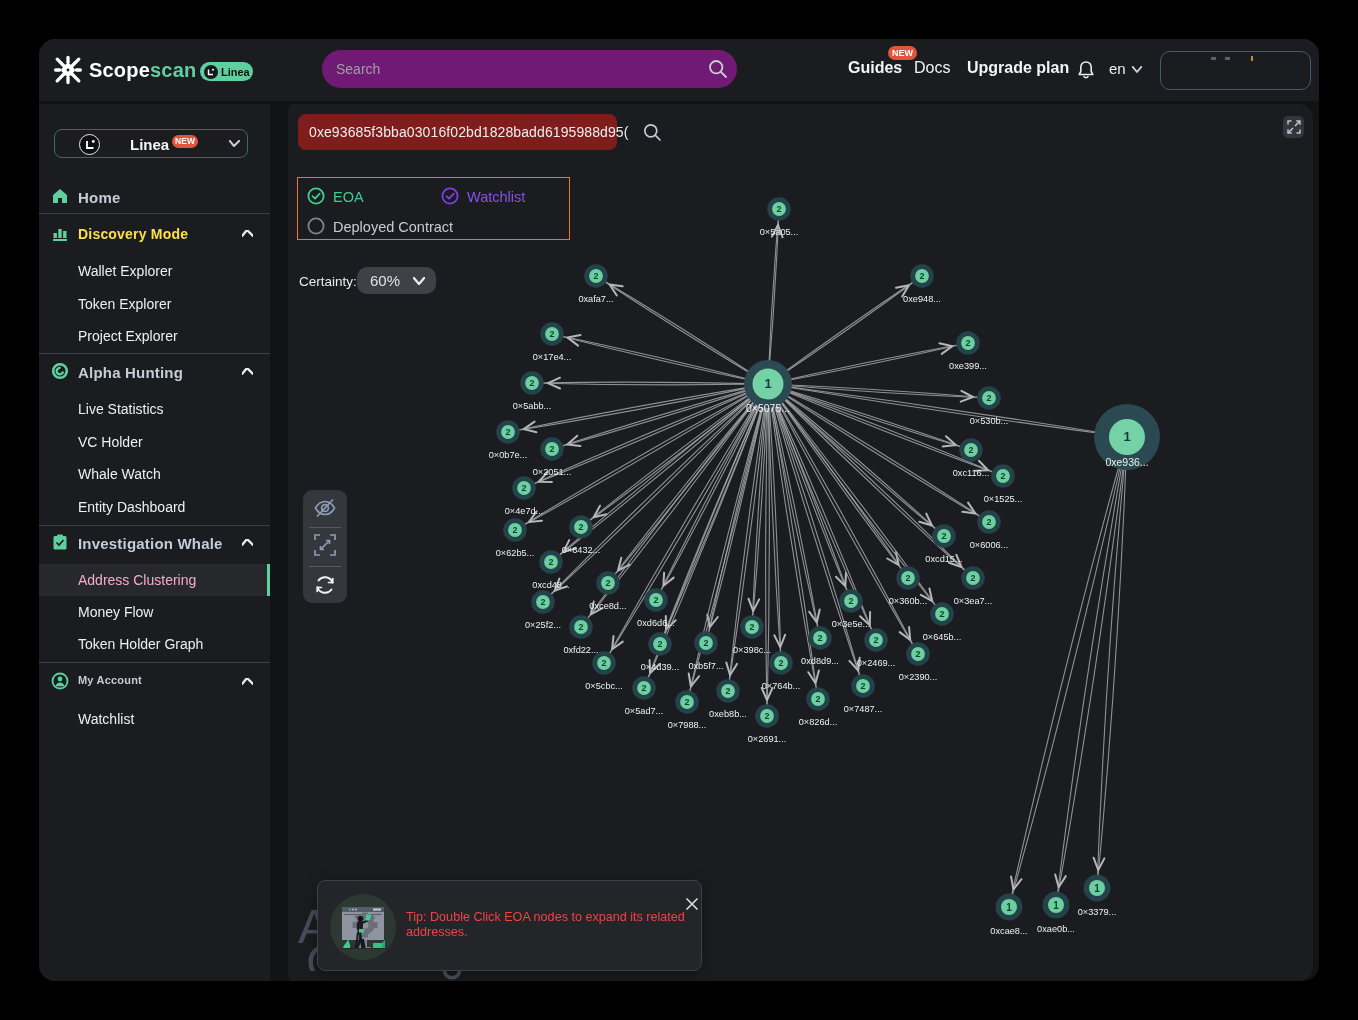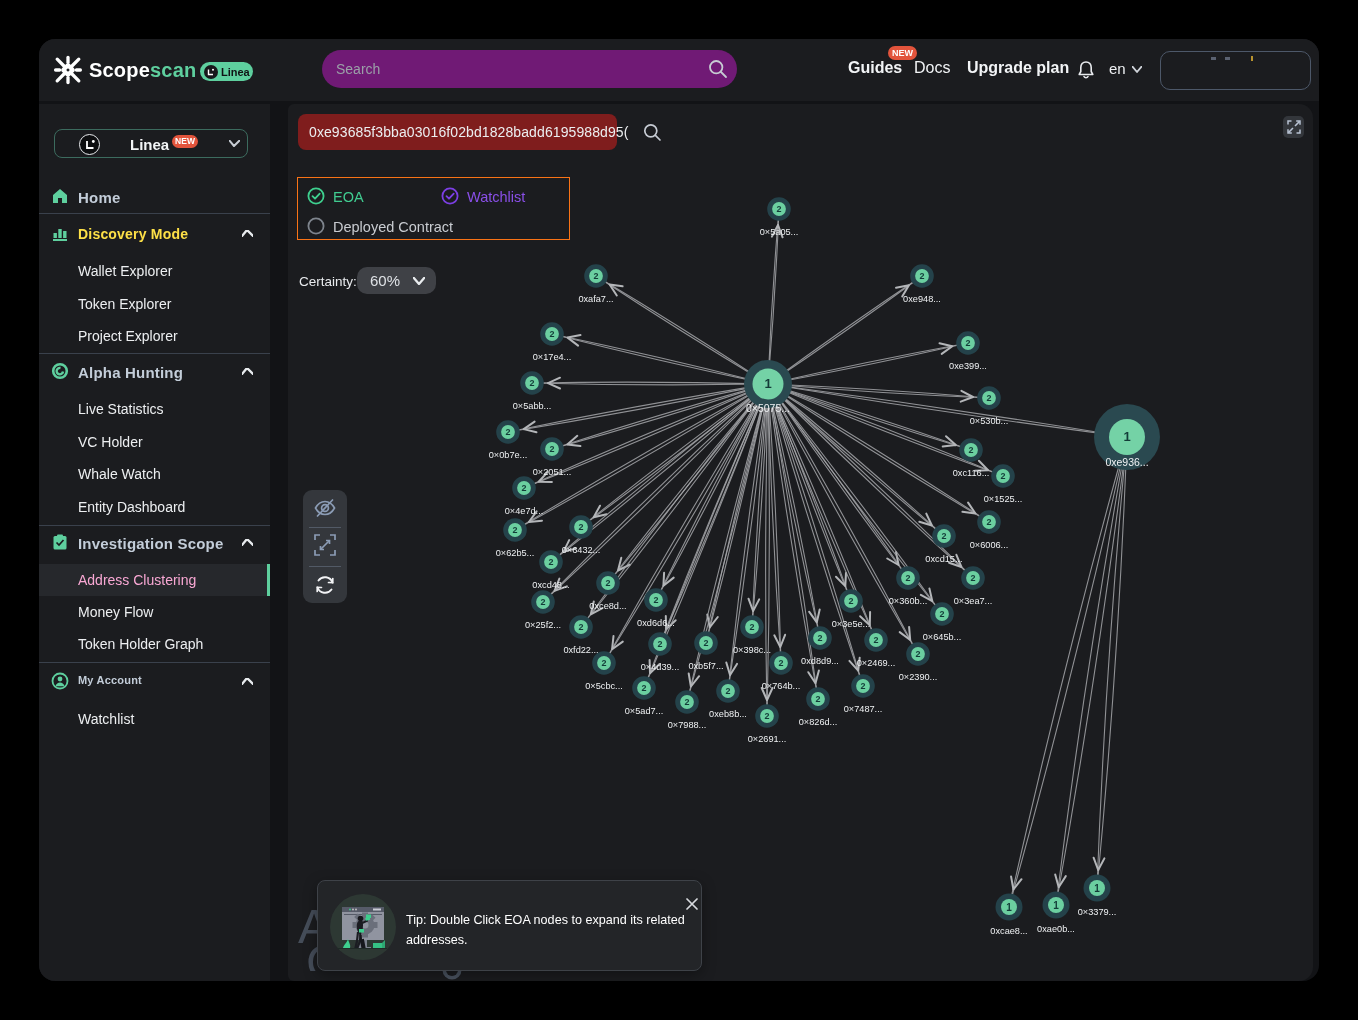--- a/index.html
+++ b/index.html
@@ -96,21 +96,21 @@
       <div style="position:absolute;left:39px;top:300px;font-size:14px;color:#edeff1">Live Statistics</div>
       <div style="position:absolute;left:39px;top:333px;font-size:14px;color:#edeff1">VC Holder</div>
       <div style="position:absolute;left:39px;top:365px;font-size:14px;color:#edeff1">Whale Watch</div>
       <div style="position:absolute;left:39px;top:398px;font-size:14px;color:#edeff1">Entity Dashboard</div>
       <div style="position:absolute;left:0;top:424px;width:231px;height:1px;background:#3a414c"></div>
       <div style="position:absolute;left:12px;top:432px;width:18px;height:18px"><svg width="18" height="18" viewBox="0 0 18 18">
           <rect x="2.5" y="3" width="13" height="13.5" rx="1.5" fill="#5ecf9e"></rect>
           <rect x="6" y="1.5" width="6" height="3.4" rx="1" fill="#5ecf9e"></rect>
           <path d="M5.5 9.5 L8 12 L12.5 7" fill="none" stroke="#1b1c1f" stroke-width="1.7"></path>
         </svg></div>
-      <div style="position:absolute;left:39px;top:434px;font-size:15px;font-weight:bold;color:#c3cdd9;letter-spacing:0.2px">Investigation Scope</div>
+      <div style="position:absolute;left:39px;top:434px;font-size:15px;font-weight:bold;color:#c3cdd9;letter-spacing:0.2px">Investigation Whale</div>
       <svg width="11" height="7" viewBox="0 0 11 7" style="position:absolute;left:203px;top:438px">
         <path d="M0 6 L5 0 L11 6" fill="none" stroke="#e8ebee" stroke-width="2.4" stroke-linecap="round" stroke-linejoin="round"></path>
       </svg>
       <div style="position:absolute;left:0;top:463px;width:231px;height:32px;background:#26282c">
         <div style="position:absolute;right:0;top:0;width:3px;height:32px;background:#5ecf9e"></div>
       </div>
       <div style="position:absolute;left:39px;top:471px;font-size:14px;color:#f9a8d4">Address Clustering</div>
       <div style="position:absolute;left:39px;top:503px;font-size:14px;color:#edeff1">Money Flow</div>
       <div style="position:absolute;left:39px;top:535px;font-size:14px;color:#edeff1">Token Holder Graph</div>
       <div style="position:absolute;left:0;top:561px;width:231px;height:1px;background:#3a414c"></div>
@@ -538,18 +538,18 @@
           <path d="M33 29 L38.5 26.5 L39 28.5 L33.5 31 Z" fill="#1b1c22"></path>
           <path d="M29 39 L28 48 L26.5 55 L28.5 55 L31 48 L31.5 42" fill="none" stroke="#1b1c22" stroke-width="2.2"></path>
           <path d="M31 39 L32 47 L33.5 55 L35.5 55 L33.8 46" fill="none" stroke="#16171c" stroke-width="2.2"></path>
           <rect x="36.5" y="24.5" width="4.5" height="3" fill="#3ecf8e" transform="rotate(-15 38 26)"></rect>
           <rect x="30" y="36" width="5" height="3.5" fill="#3ecf8e"></rect>
           <path d="M14 55 C15 51 18 50 19 46 C20 50 22 52 21 55 Z" fill="#3ecf8e"></path>
           <rect x="44" y="50" width="9" height="5" fill="#35c184"></rect>
           <path d="M53 50 L56 47 L56 55 L53 55 Z" fill="#2ea873"></path>
           <line x1="8" y1="55.5" x2="58" y2="55.5" stroke="#1f2a26" stroke-width="1"></line>
         </svg>
-        <div style="position:absolute;left:88px;top:29px;width:300px;font-size:12.6px;line-height:20px;color:#ffffff;white-space:nowrap">Tip: Double Click EOA nodes to expand its related<br>addresses.</div>
+        <div style="position:absolute;left:88px;top:29px;width:300px;font-size:12.6px;line-height:15px;color:#ef4444;white-space:nowrap">Tip: Double Click EOA nodes to expand its related<br>addresses.</div>
         <svg width="12" height="12" viewBox="0 0 12 12" style="position:absolute;left:368px;top:17px">
           <path d="M1 1 L11 11 M11 1 L1 11" stroke="#d7dade" stroke-width="1.7" stroke-linecap="round"></path>
         </svg>
       </div>
     </div>
   </div>
 </body></html>

